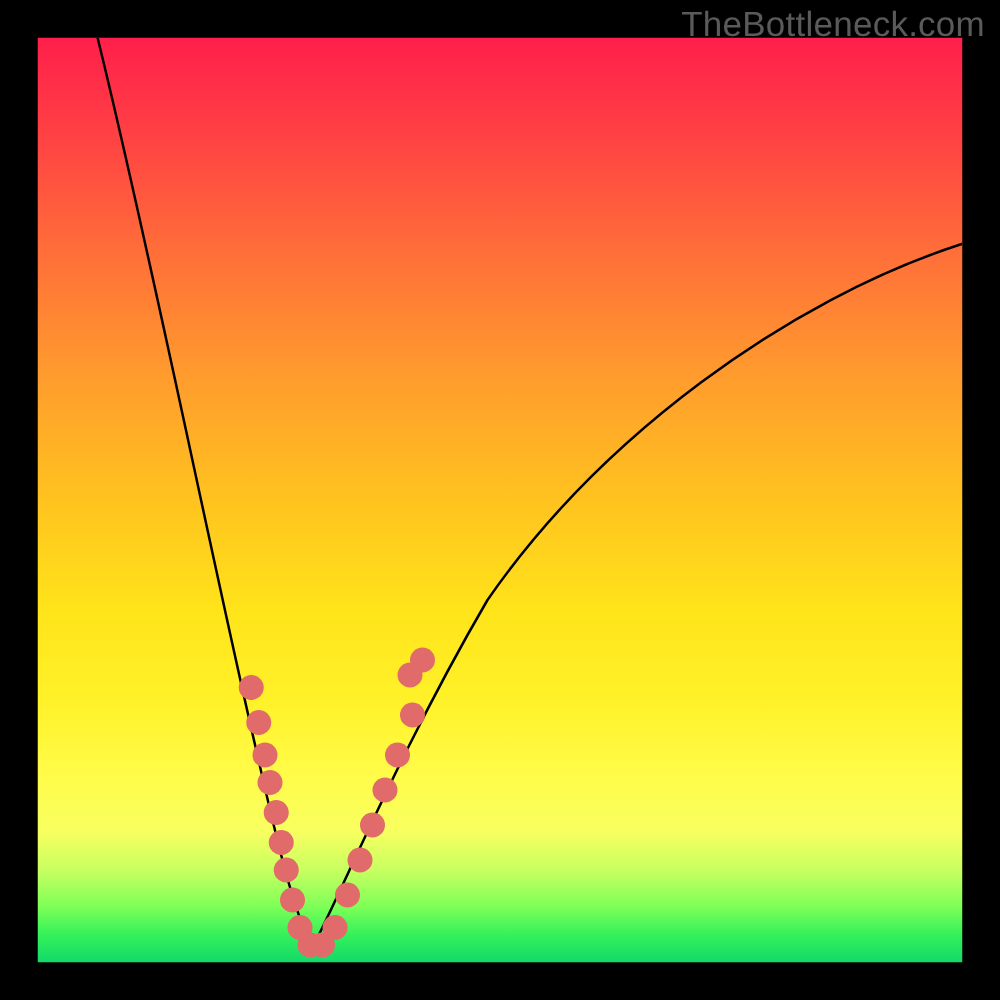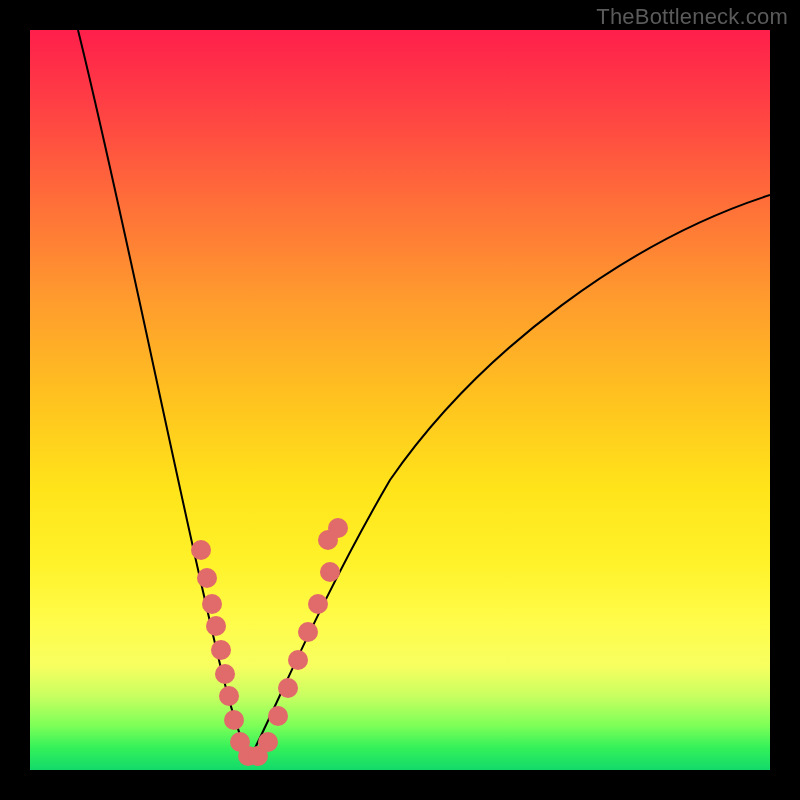--- a/index.html
+++ b/index.html
@@ -37,21 +37,21 @@
       #7dff58 94%,
       #34f15a 97%,
       #12d96a 100%
     );
   }
   .watermark {
     position: absolute;
     top: 4px;
     right: 12px;
     color: #5a5a5a;
-    font-size: 22px;
+    font-size: 28px;
     font-weight: 500;
     letter-spacing: 0.2px;
     font-family: Arial, Helvetica, sans-serif;
   }
   svg.overlay {
     position: absolute;
     inset: 0;
   }
   .curve {
     fill: none;

